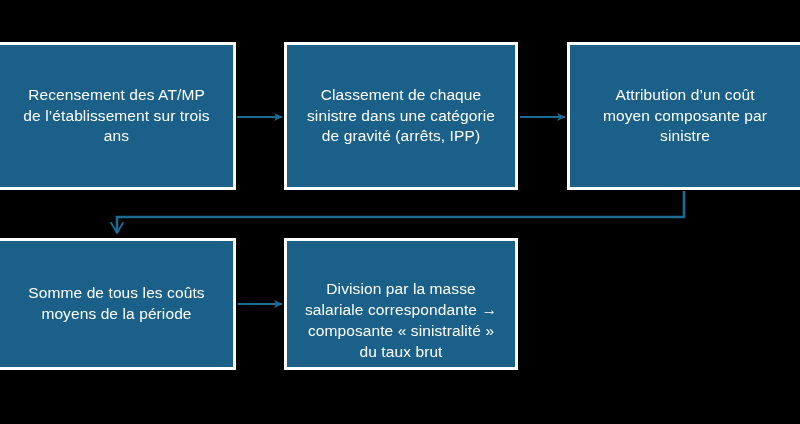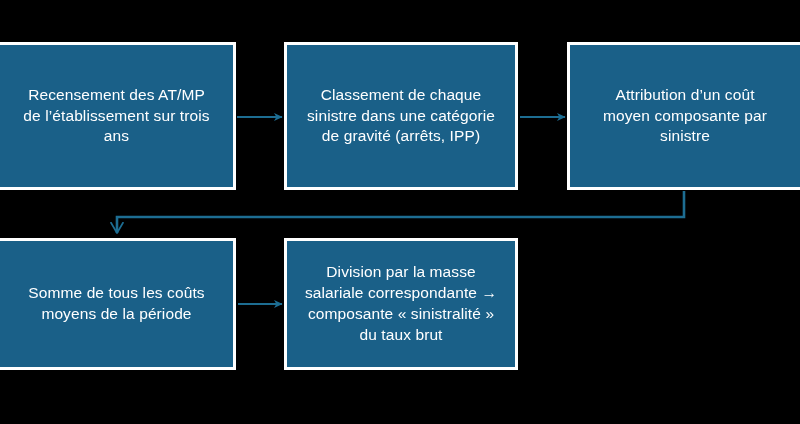--- a/index.html
+++ b/index.html
@@ -37,21 +37,21 @@
     letter-spacing: 0.1px;
     white-space: pre-line;
     font-weight: 400;
   }
 
   
   #node-1 { left: -3px;  top: 42px;  width: 239px; height: 148px; }
   #node-2 { left: 284px; top: 42px;  width: 234px; height: 148px; }
   #node-3 { left: 567px; top: 42px;  width: 236px; height: 148px; }
   #node-4 { left: -3px;  top: 238px; width: 239px; height: 132px; }
-  #node-5 { left: 284px; top: 238px; width: 234px; height: 132px; }
+  #node-5 { left: 284px; top: 238px; width: 234px; height: 132px; align-items: flex-end; }
 
   
   #connectors {
     position: absolute;
     left: 0;
     top: 0;
     width: 800px;
     height: 424px;
     z-index: 1;
     pointer-events: none;

